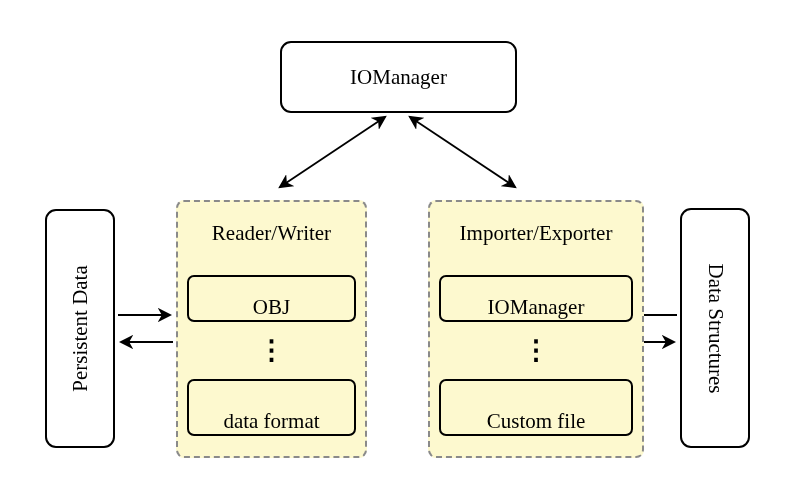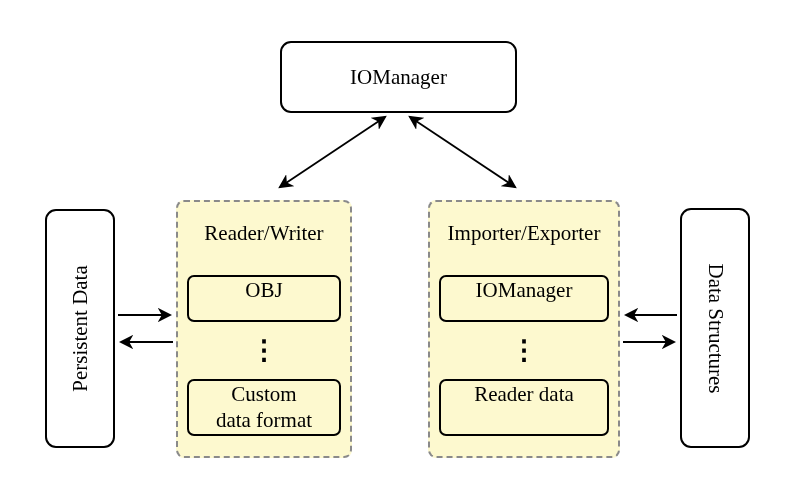--- a/index.html
+++ b/index.html
@@ -38,39 +38,39 @@
   .vlabel.cw  { transform: rotate(90deg); }
 
   .panel {
     position: absolute;
     top: 200px;
     height: 258px;
     background: var(--panel-fill);
     border: 2px dashed var(--panel-border);
     border-radius: 8px;
   }
-  .panel.left  { left: 176px; width: 176px; }
-  .panel.right { left: 428px; width: 192px; }
+  .panel.left  { left: 176px; width: 191px; }
+  .panel.right { left: 428px; width: 216px; }
   .panel-title {
     position: absolute;
     top: 18px; left: 0; right: 0;
     text-align: center;
     font-size: 21px;
     line-height: 26px;
   }
   .item-box {
     position: absolute;
     left: 9px; right: 9px;
     background: var(--panel-fill);
     border: 2.5px solid var(--line);
     border-radius: 7px;
     display: flex;
     flex-direction: column;
     align-items: center;
-    justify-content: flex-start;
+    justify-content: flex-end;
     font-size: 21px;
     line-height: 26px;
     text-align: center;
   }
   .item-box.first  { top: 73px;  height: 47px; }
   .item-box.second { top: 177px; height: 57px; }
   .ellipsis {
     position: absolute;
     left: 0; right: 0;
     top: 126px;
@@ -121,29 +121,28 @@
     <span class="vlabel cw">Data Structures</span>
   </div>
 
   <div class="panel left">
     <div class="panel-title">Reader/Writer</div>
     <div class="item-box first">
       <div>OBJ</div>
     </div>
     <div class="ellipsis">⋮</div>
     <div class="item-box second">
-      <div>Custom</div>
       <div>data format</div>
     </div>
   </div>
 
   <div class="panel right">
     <div class="panel-title">Importer/Exporter</div>
     <div class="item-box first">
       <div>IOManager</div>
     </div>
     <div class="ellipsis">⋮</div>
     <div class="item-box second">
-      <div>Reader data</div>
+      <div>Custom file</div>
     </div>
   </div>
 
 </div>
 
 </body></html>

